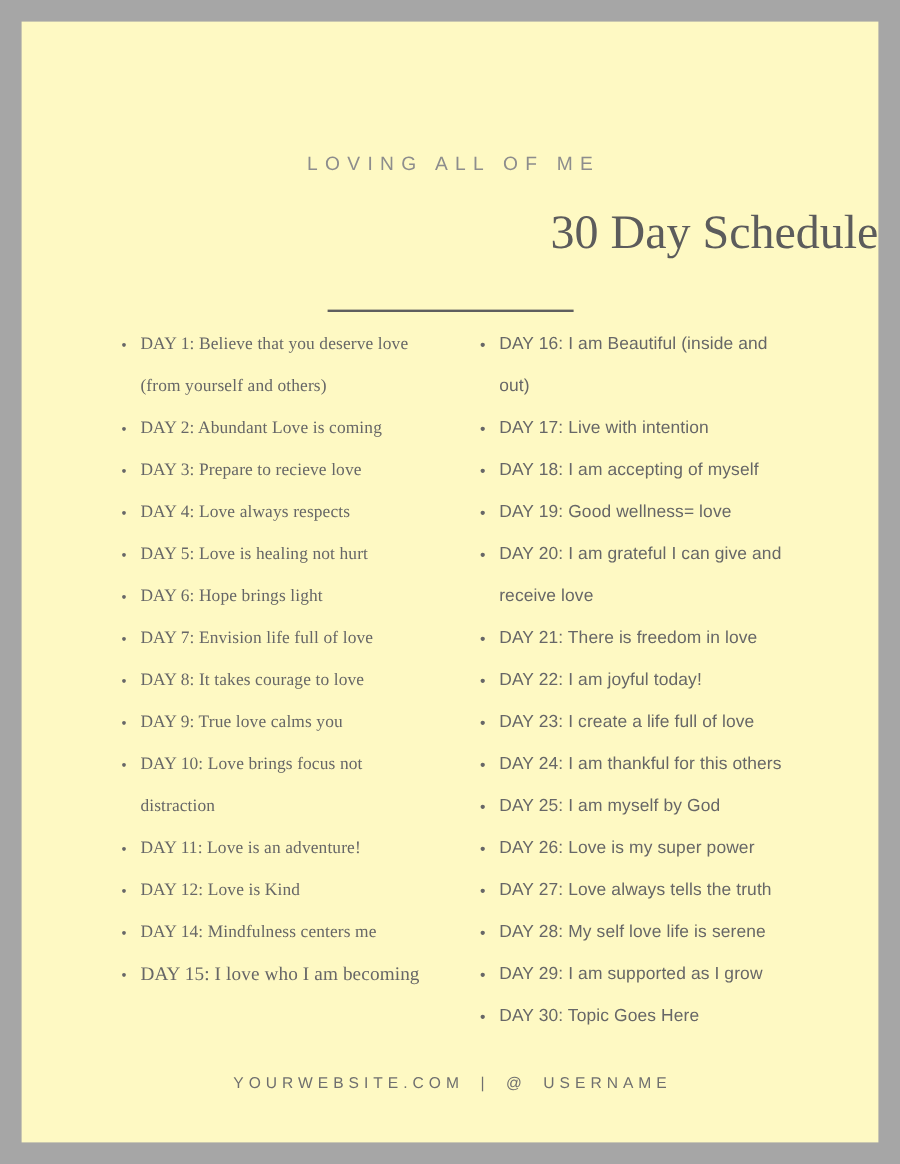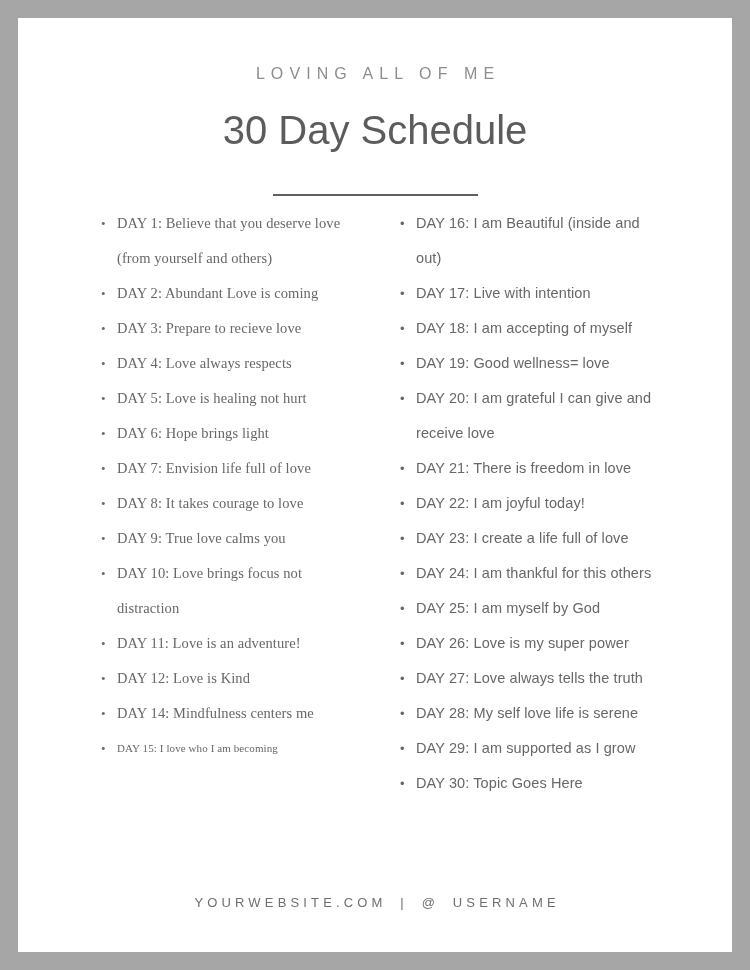--- a/index.html
+++ b/index.html
@@ -21,37 +21,37 @@
   .frame {
     width: 750px;
     height: 970px;
     background: var(--frame);
     padding: 18px;
   }
   .page {
     position: relative;
     width: 714px;
     height: 934px;
-    background: #ffffff;
-    padding-top: 48px;
+    background: #fef9c3;
+    padding-top: 112px;
   }
   .eyebrow {
     text-align: center;
     color: var(--heading);
     font-size: 16px;
     line-height: 16px;
     letter-spacing: 0.38em;
     text-transform: uppercase;
     font-weight: 400;
     padding-left: 0.38em; 
   }
   .page-title {
     margin-top: 26px;
-    text-align: center;
-    font-family: Liberation Sans, sans-serif;
+    text-align: right;
+    font-family: Liberation Serif, serif;
     font-weight: 400;
     font-size: 40px;
     line-height: 44px;
     color: var(--title);
   }
   .divider {
     width: 205px;
     height: 2px;
     background: var(--divider);
     margin: 42px auto 0 auto;
@@ -78,21 +78,21 @@
     content: "\2022";
     position: absolute;
     left: 1px;
     top: 0;
     font-size: 13px;
     line-height: 35px;
     color: var(--text);
   }
   .col-left li { max-width: 252px; font-family: Liberation Serif, serif; }
   .col-right li { max-width: 262px; }
-  .col-left li:last-child { font-size: 11px; }
+  .col-left li:last-child { font-size: 16px; }
   .footer {
     position: absolute;
     left: 0;
     right: 0;
     bottom: 42px;
     text-align: center;
     color: var(--footer);
     font-size: 13px;
     letter-spacing: 0.32em;
     word-spacing: 6px;

